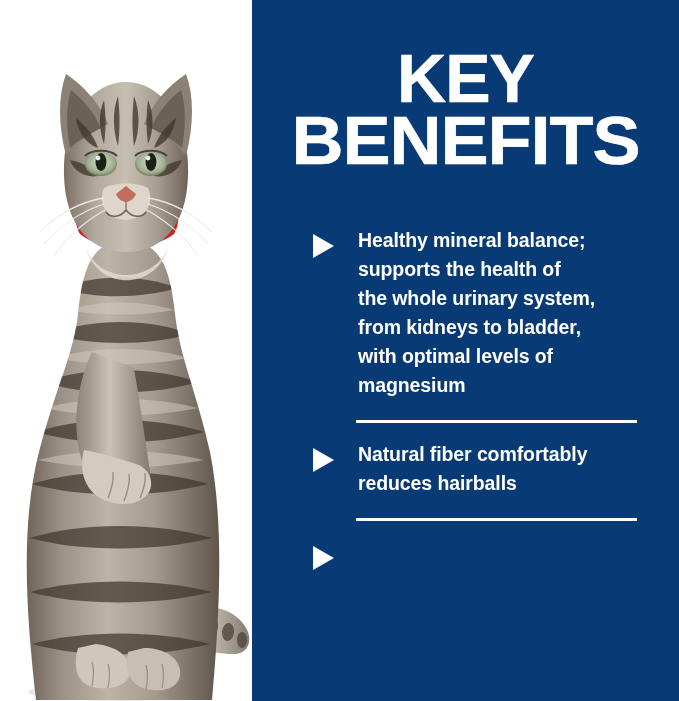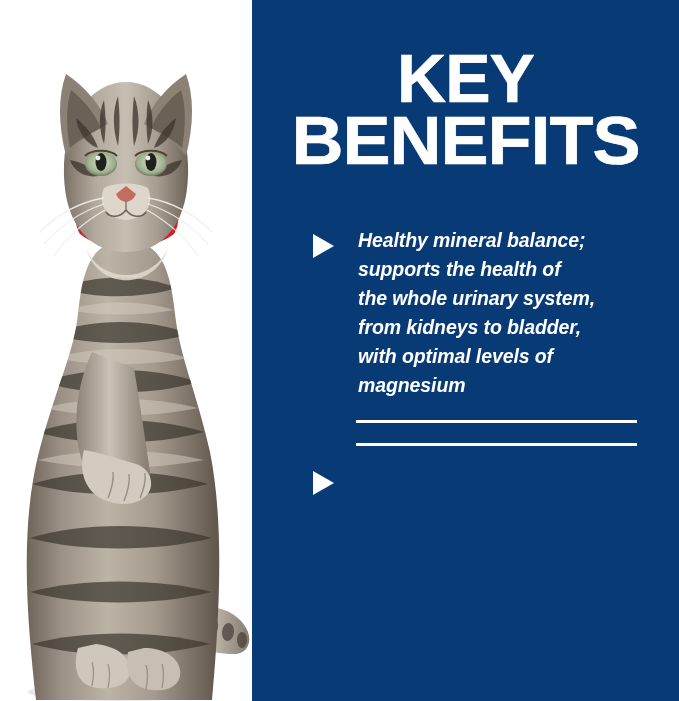--- a/index.html
+++ b/index.html
@@ -75,21 +75,20 @@
   #benefits-list {
     position: absolute;
     left: 61px;           
     top: 226px;
     width: 346px;
   }
 
   .benefit-item {
     position: relative;
     padding-left: 45px;
-    font-style: italic;
   }
 
   .benefit-divider {
     width: 281px;
     height: 3px;
     background: #ffffff;
     margin-left: 43px;
     margin-top: 20px;
     margin-bottom: 17px;
   }
@@ -283,20 +282,25 @@
         <div class="benefit-text">Healthy mineral balance;
 supports the health of
 the whole urinary system,
 from kidneys to bladder,
 with optimal levels of
 magnesium</div>
       </div>
 
       <div class="benefit-divider"></div>
 
+      <div class="benefit-item">
+        <span class="bullet-triangle"></span>
+        <div class="benefit-text">Natural fiber comfortably
+reduces hairballs</div>
+      </div>
 
       <div class="benefit-divider"></div>
 
       <div class="benefit-item">
         <span class="bullet-triangle"></span>
       </div>
 
     </div>
   </div>
 </div>

